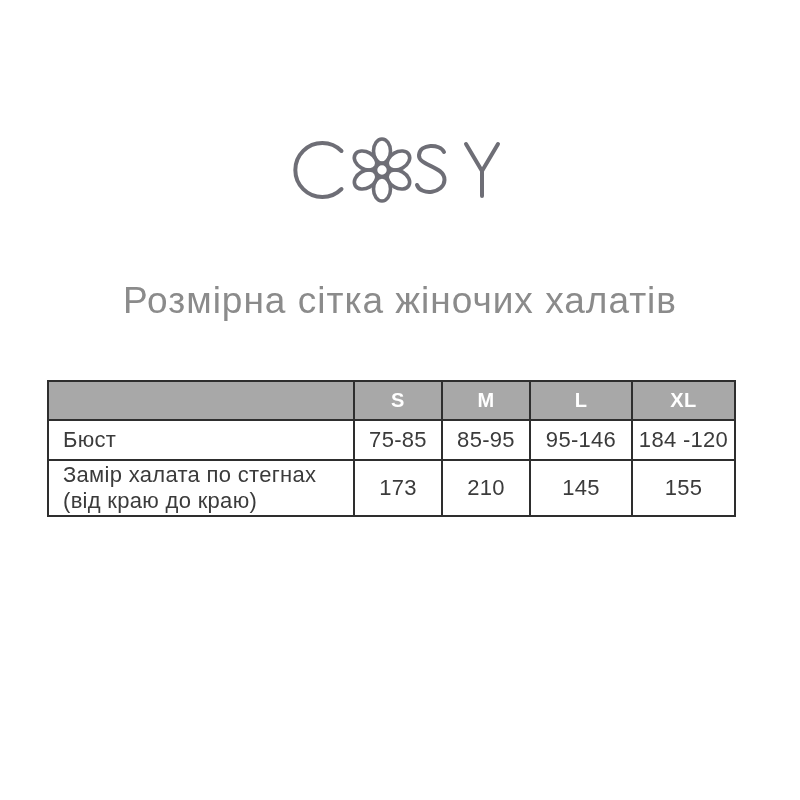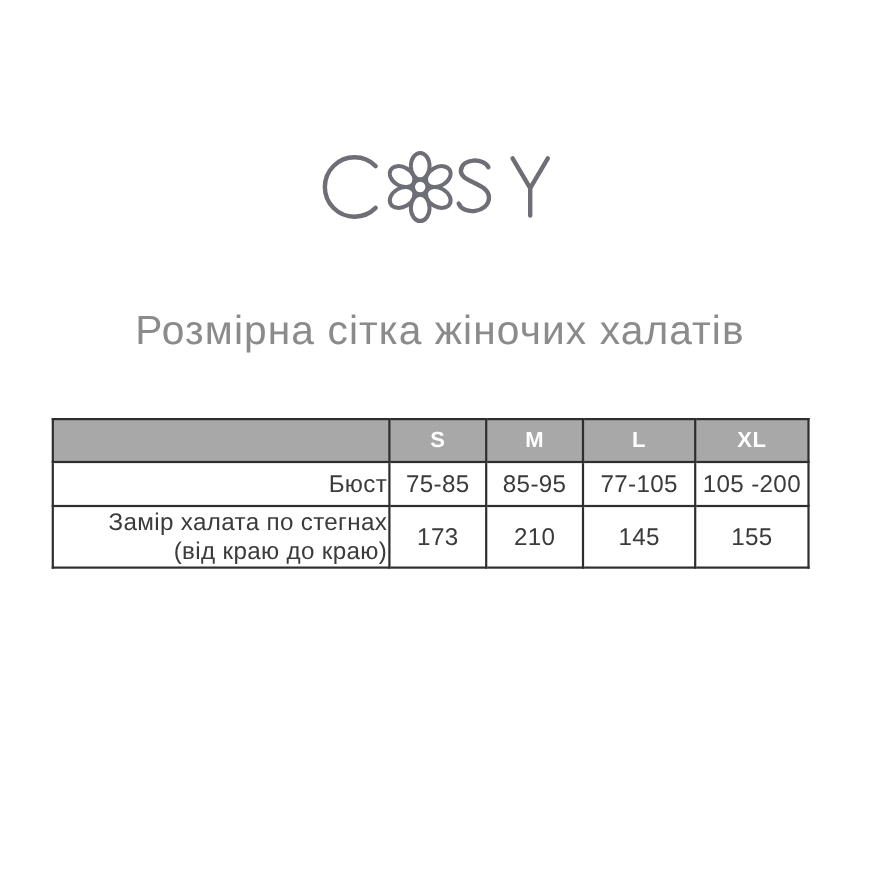--- a/index.html
+++ b/index.html
@@ -63,21 +63,21 @@
     text-align: center;
     height: 39px;
     letter-spacing: 0.5px;
   }
   .size-table td {
     color: #3b3b3b;
     font-size: 22px;
     background: #ffffff;
   }
   .size-table td.row-label {
-    text-align: right;
+    text-align: left;
     padding-left: 14px;
     letter-spacing: 0.3px;
   }
   .size-table td.cell-value {
     text-align: center;
     letter-spacing: 0.3px;
     margin-left: 24px;
   }
   .r-normal { height: 40px; }
   .r-tall   { height: 51px; }
@@ -134,22 +134,22 @@
         <th>M</th>
         <th>L</th>
         <th>XL</th>
       </tr>
     </thead>
     <tbody>
       <tr class="r-normal">
         <td class="row-label">Бюст</td>
         <td class="cell-value">75-85</td>
         <td class="cell-value">85-95</td>
-        <td class="cell-value">77-105</td>
-        <td class="cell-value">105 -200</td>
+        <td class="cell-value">95-146</td>
+        <td class="cell-value">184 -120</td>
       </tr>
       <tr class="r-tall">
         <td class="row-label">
           <span class="label-sub">Замір халата по стегнах</span>
           <span class="label-sub">(від краю до краю)</span>
         </td>
         <td class="cell-value">173</td>
         <td class="cell-value">210</td>
         <td class="cell-value">145</td>
         <td class="cell-value">155</td>

